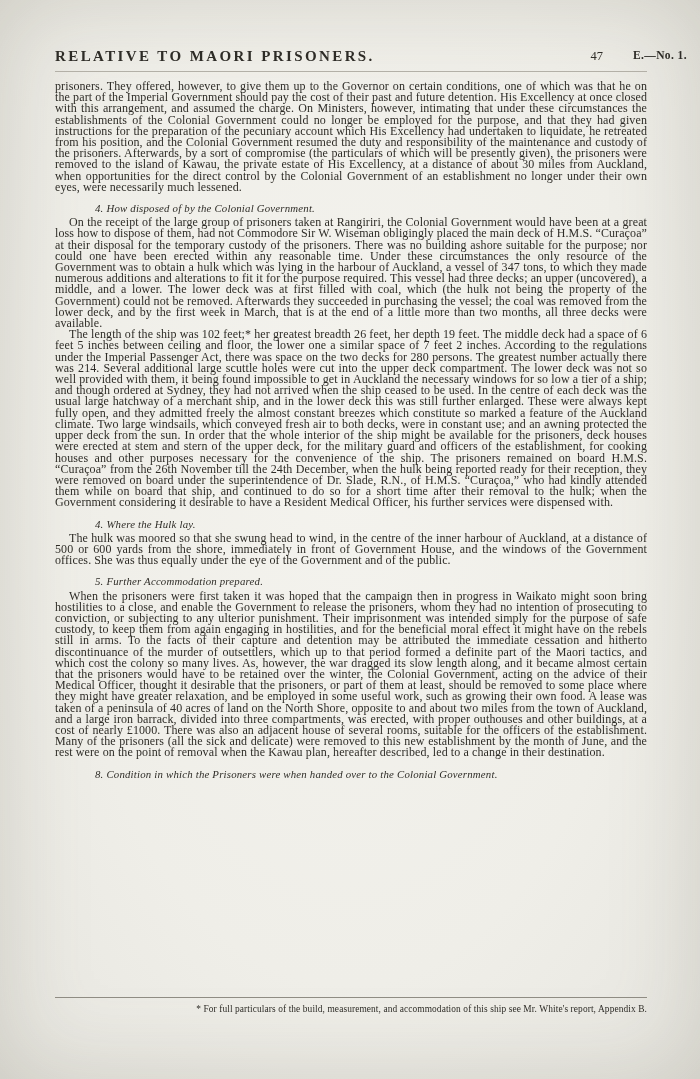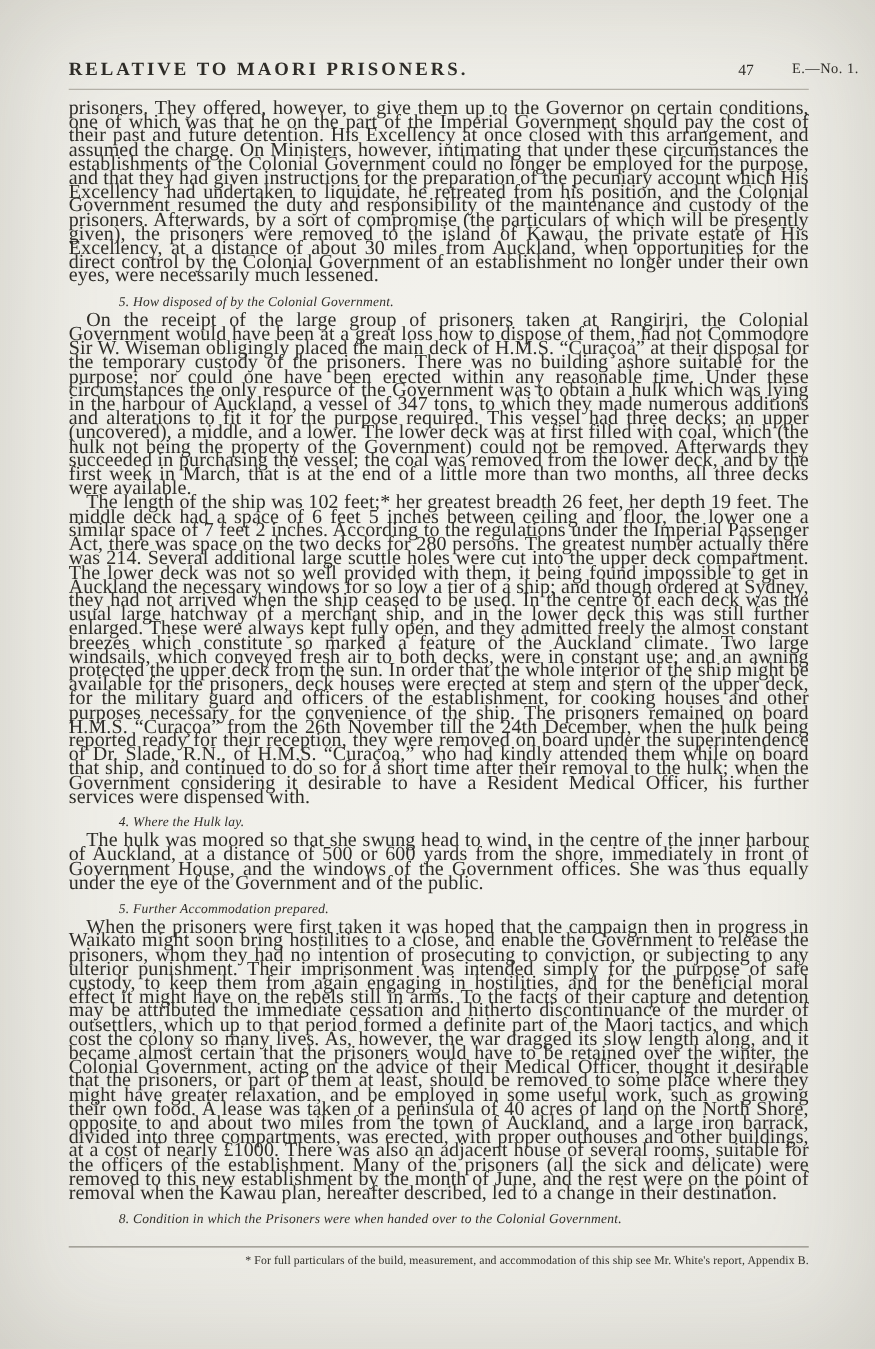--- a/index.html
+++ b/index.html
@@ -12,21 +12,21 @@
     position:relative;
     width:700px; height:1079px;
     background:#f0efe9;
     background-image:radial-gradient(ellipse at 50% 42%, #f4f3ee 0%, #efeee8 60%, #e7e6e0 100%);
     box-shadow:inset 0 0 90px rgba(110,104,88,.22);
     overflow:hidden;
     color:#2e2c27;
   }
   .doc-ref {
     position:absolute; top:49px; right:13px;
-    font-size:11.5px; font-weight:normal; letter-spacing:.4px;
+    font-size:11.5px; font-weight:bold; letter-spacing:.4px;
     white-space:nowrap;
   }
   .text-block {
     position:absolute; left:55px; top:46px; width:592px;
   }
   .page-header { position:relative; height:22px; }
   .title {
     position:absolute; left:0; right:0; top:2px;
     text-align:left;
     font-size:15px; font-weight:bold; letter-spacing:2.4px;
@@ -34,21 +34,21 @@
   }
   .page-num {
     position:absolute; right:44px; top:3px;
     font-size:12.5px; font-weight:normal;
   }
   .header-rule {
     height:1px; background:#b3b0a7; margin-top:3px;
   }
   .body-text { margin-top:9px; }
   .para {
-    font-size:16px; line-height:11.2px;
+    font-size:12px; line-height:11.2px;
     text-align:justify; text-indent:14px;
     letter-spacing:.1px;
   }
   .para.noindent { text-indent:0; }
   .section-heading {
     font-size:10.8px; line-height:11.2px;
     font-style:italic; font-weight:normal;
     margin:10px 0 3px 40px;
     letter-spacing:.2px;
   }
@@ -76,21 +76,21 @@
       <span class="title">RELATIVE TO MAORI PRISONERS.</span>
       <span class="page-num">47</span>
     </div>
 
     <div class="header-rule"></div>
 
     <div class="body-text">
 
       <p class="para noindent">prisoners.  They offered, however, to give them up to the Governor on certain conditions, one of which was that he on the part of the Imperial Government should pay the cost of their past and future detention.  His Excellency at once closed with this arrangement, and assumed the charge.  On Ministers, however, intimating that under these circumstances the establishments of the Colonial Government could no longer be employed for the purpose, and that they had given instructions for the preparation of the pecuniary account which His Excellency had undertaken to liquidate, he retreated from his position, and the Colonial Government resumed the duty and responsibility of the maintenance and custody of the prisoners.  Afterwards, by a sort of compromise (the particulars of which will be presently given), the prisoners were removed to the island of Kawau, the private estate of His Excellency, at a distance of about 30 miles from Auckland, when opportunities for the direct control by the Colonial Government of an establishment no longer under their own eyes, were necessarily much lessened.</p>
 
-      <h2 class="section-heading">5. How disposed of by the Colonial Government.</h2>
+      <h2 class="section-heading">4. How disposed of by the Colonial Government.</h2>
 
       <p class="para">On the receipt of the large group of prisoners taken at Rangiriri, the Colonial Government would have been at a great loss how to dispose of them, had not Commodore Sir W. Wiseman obligingly placed the main deck of H.M.S. “Curaçoa” at their disposal for the temporary custody of the prisoners. There was no building ashore suitable for the purpose; nor could one have been erected within any reasonable time.  Under these circumstances the only resource of the Government was to obtain a hulk which was lying in the harbour of Auckland, a vessel of 347 tons, to which they made numerous additions and alterations to fit it for the purpose required.  This vessel had three decks; an upper (uncovered), a middle, and a lower.  The lower deck was at first filled with coal, which (the hulk not being the property of the Government) could not be removed.  Afterwards they succeeded in purchasing the vessel; the coal was removed from the lower deck, and by the first week in March, that is at the end of a little more than two months, all three decks were available.</p>
 
       <p class="para">The length of the ship was 102 feet;* her greatest breadth 26 feet, her depth 19 feet.  The middle deck had a space of 6 feet 5 inches between ceiling and floor, the lower one a similar space of 7 feet 2 inches.  According to the regulations under the Imperial Passenger Act, there was space on the two decks for 280 persons.  The greatest number actually there was 214.  Several additional large scuttle holes were cut into the upper deck compartment.  The lower deck was not so well provided with them, it being found impossible to get in Auckland the necessary windows for so low a tier of a ship; and though ordered at Sydney, they had not arrived when the ship ceased to be used.  In the centre of each deck was the usual large hatchway of a merchant ship, and in the lower deck this was still further enlarged.  These were always kept fully open, and they admitted freely the almost constant breezes which constitute so marked a feature of the Auckland climate.  Two large windsails, which conveyed fresh air to both decks, were in constant use; and an awning protected the upper deck from the sun.  In order that the whole interior of the ship might be available for the prisoners, deck houses were erected at stem and stern of the upper deck, for the military guard and officers of the establishment, for cooking houses and other purposes necessary for the convenience of the ship.  The prisoners remained on board H.M.S. “Curaçoa” from the 26th November till the 24th December, when the hulk being reported ready for their reception, they were removed on board under the superintendence of Dr. Slade, R.N., of H.M.S. “Curaçoa,” who had kindly attended them while on board that ship, and continued to do so for a short time after their removal to the hulk; when the Government considering it desirable to have a Resident Medical Officer, his further services were dispensed with.</p>
 
       <h2 class="section-heading">4. Where the Hulk lay.</h2>
 
       <p class="para">The hulk was moored so that she swung head to wind, in the centre of the inner harbour of Auckland, at a distance of 500 or 600 yards from the shore, immediately in front of Government House, and the windows of the Government offices.  She was thus equally under the eye of the Government and of the public.</p>
 
       <h2 class="section-heading">5. Further Accommodation prepared.</h2>

